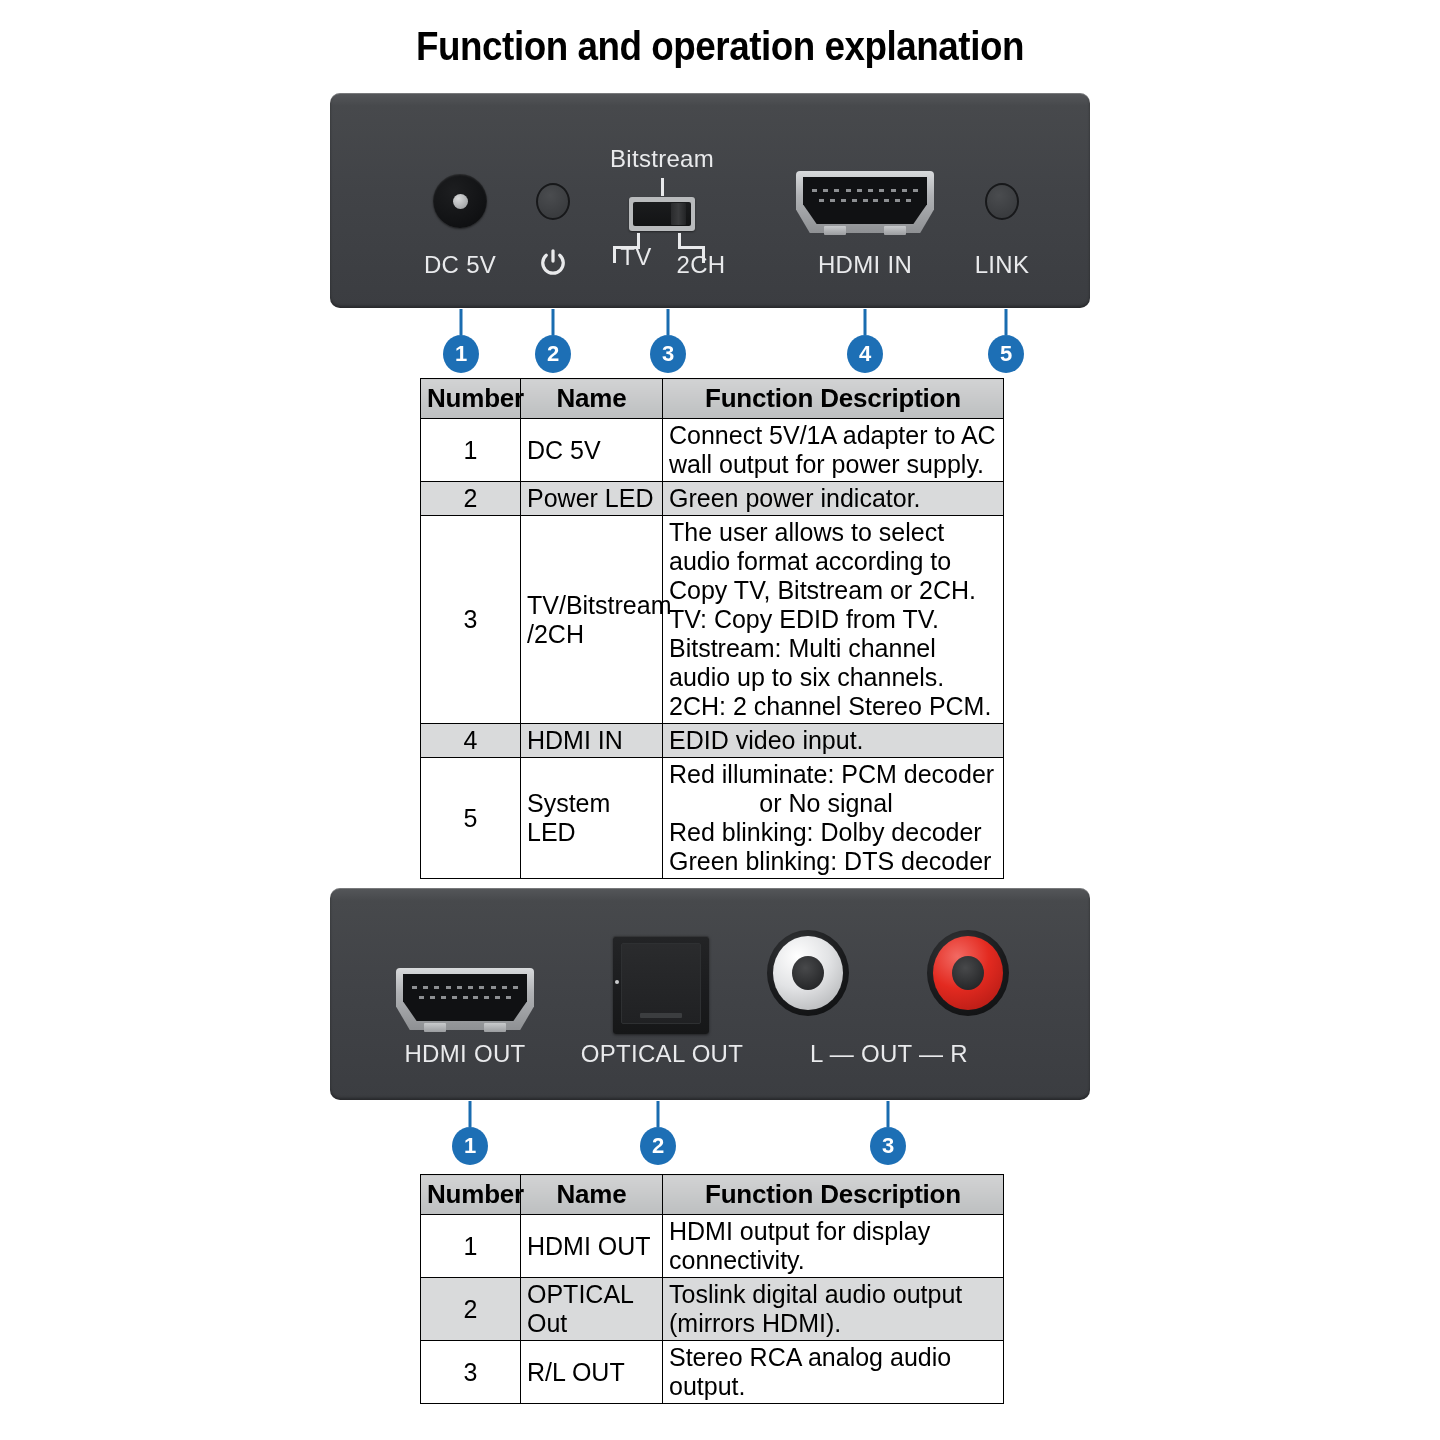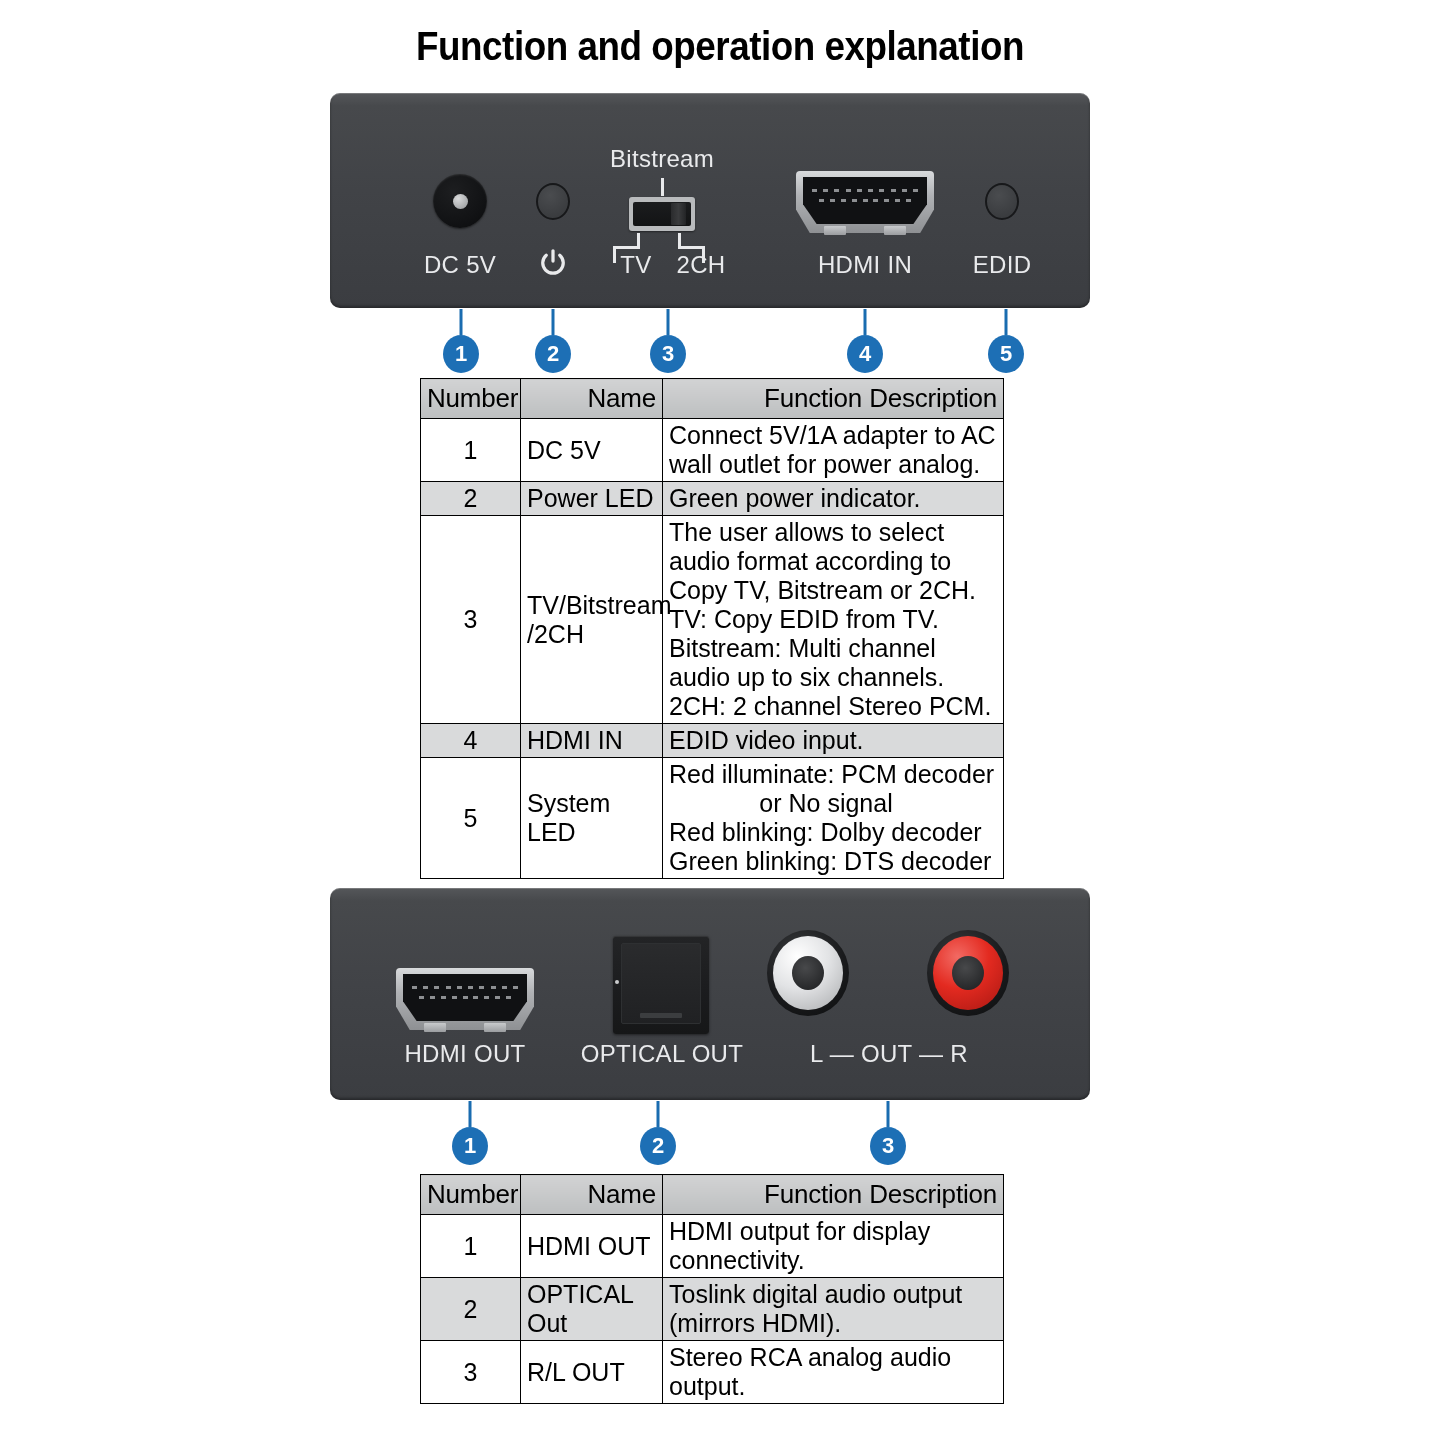--- a/index.html
+++ b/index.html
@@ -188,22 +188,22 @@
   .tbl td, .tbl th {
     border: 1px solid #000000;
     padding: 2px 6px;
     font-size: 25px;
     color: #000000;
     vertical-align: middle;
     line-height: 1.16;
   }
   .tbl th {
     background: linear-gradient(180deg, #d2d3d4 0%, #bdbfc0 100%);
-    font-weight: normal;
-    text-align: right;
+    font-weight: bold;
+    text-align: center;
     font-size: 26px;
     letter-spacing: -0.2px;
     height: 40px;
   }
   .tbl td.num { text-align: center; }
   .tbl td.name { text-align: left; }
   .tbl td.desc { text-align: left; }
   .tbl tr.shade td { background: #d9dadb; }
   .col-num { width: 100px; }
   .col-name { width: 142px; }
@@ -240,21 +240,21 @@
       </div>
     </div>
 
     <div class="tick" style="left:307px; top:140px; width:3px; height:16px;"></div>
     <div class="tick" style="left:283px; top:153px; width:27px; height:3px;"></div>
     <div class="tick" style="left:283px; top:153px; width:3px; height:17px;"></div>
 
     <div class="tick" style="left:348px; top:140px; width:3px; height:16px;"></div>
     <div class="tick" style="left:348px; top:153px; width:27px; height:3px;"></div>
     <div class="tick" style="left:372px; top:153px; width:3px; height:17px;"></div>
-    <div class="port-label" style="left:306px; top:158px;">TV</div>
+    <div class="port-label" style="left:306px; top:150px;">TV</div>
     <div class="port-label" style="left:371px; top:158px;">2CH</div>
 
     <div class="hdmi" style="left:466px; top:78px;">
       <div class="hdmi-shell"></div>
       <div class="hdmi-inner"></div>
       <div class="hdmi-pins">
         <div class="hdmi-pin-row">
           <div class="hdmi-pin"></div>
             <div class="hdmi-pin"></div>
             <div class="hdmi-pin"></div>
@@ -277,21 +277,21 @@
             <div class="hdmi-pin"></div>
             <div class="hdmi-pin"></div>
         </div>
       </div>
       <div class="hdmi-tab" style="left:28px;"></div>
       <div class="hdmi-tab" style="right:28px;"></div>
     </div>
     <div class="port-label" style="left:535px; top:158px;">HDMI IN</div>
 
     <div class="led" style="left:655px; top:90px;"></div>
-    <div class="port-label" style="left:672px; top:158px;">EDID</div>
+    <div class="port-label" style="left:672px; top:158px;">LINK</div>
   </div>
 
   <div class="callout" style="left:461px; top:309px;">
     <div class="callout-line" style="height:26px;"></div>
     <div class="callout-bubble" style="top:26px;">1</div>
   </div>
   <div class="callout" style="left:553px; top:309px;">
     <div class="callout-line" style="height:26px;"></div>
     <div class="callout-bubble" style="top:26px;">2</div>
   </div>
@@ -318,21 +318,21 @@
       <tr>
         <th>Number</th>
         <th>Name</th>
         <th>Function Description</th>
       </tr>
     </thead>
     <tbody>
       <tr>
         <td class="num">1</td>
         <td class="name">DC 5V</td>
-        <td class="desc">Connect 5V/1A adapter to AC wall outlet for power analog.</td>
+        <td class="desc">Connect 5V/1A adapter to AC wall output for power supply.</td>
       </tr>
       <tr class="shade">
         <td class="num">2</td>
         <td class="name">Power LED</td>
         <td class="desc">Green power indicator.</td>
       </tr>
       <tr>
         <td class="num">3</td>
         <td class="name" style="white-space:pre-line;">TV/Bitstream /2CH</td>
         <td class="desc" style="white-space:pre-line;">The user allows to select audio format according to Copy TV, Bitstream or 2CH.

